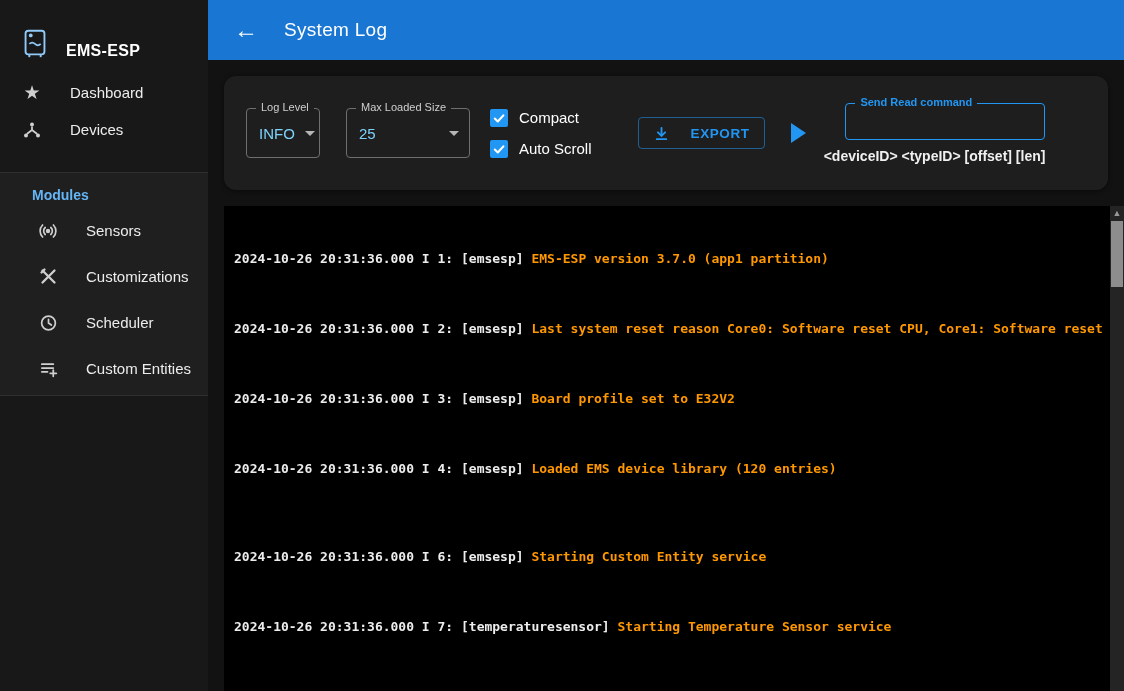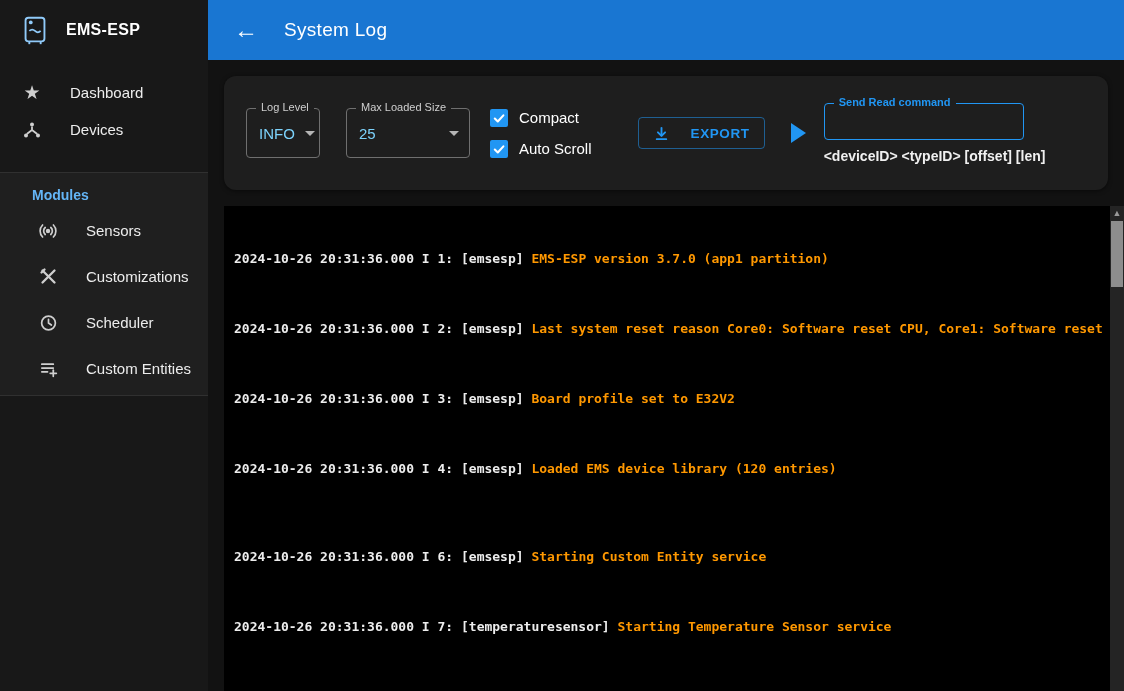--- a/index.html
+++ b/index.html
@@ -10,21 +10,21 @@
     --section-title:#64b5f6;
   }
   *{box-sizing:border-box;}
   html,body{margin:0;padding:0;}
   body{
     width:1124px;height:691px;overflow:hidden;display:flex;
     background:#121212;font-family:"Liberation Sans",sans-serif;
   }
   
   aside{width:208px;min-width:208px;height:100%;background:#181818;display:flex;flex-direction:column;}
-  .sb-header{height:60px;min-height:60px;display:flex;align-items:center;gap:14px;padding-left:18px;}
+  .sb-header{height:60px;min-height:60px;display:flex;align-items:flex-end;gap:14px;padding-left:18px;}
   .app-title{color:#ffffff;font-size:16px;font-weight:700;letter-spacing:.3px;}
   .top-nav{padding:14px 0 24px;}
   .nav-item{height:37px;display:flex;align-items:center;padding-left:20px;gap:26px;cursor:pointer;}
   .nav-icon{width:24px;display:flex;justify-content:center;align-items:center;color:#cfcfcf;}
   .star-glyph{font-size:19px;line-height:1;color:#cfcfcf;}
   .nav-label{color:#ececec;font-size:15px;font-weight:500;}
   .modules-group{background:#1f1f1f;border-top:1px solid #303030;border-bottom:1px solid #303030;padding:14px 16px 4px;}
   .section-title{color:var(--section-title);font-weight:700;font-size:14px;padding:0 0 4px 16px;}
   .module-item{height:46px;}
   
@@ -45,21 +45,21 @@
   .sel-maxbuffer{width:124px;}
   .checks{display:flex;flex-direction:column;gap:13px;margin-left:20px;}
   .check-row{display:flex;align-items:flex-start;gap:11px;cursor:pointer;}
   .checkbox{width:18px;height:18px;background:var(--accent);border-radius:2px;display:flex;align-items:center;justify-content:center;}
   .check-label{color:#fff;font-size:15px;}
   .export-btn{margin-left:46px;height:32px;border:1px solid rgba(33,150,243,.55);border-radius:4px;color:var(--accent);
               background:transparent;display:flex;align-items:center;gap:21px;padding:0 14px;
               font-size:13.5px;font-weight:700;letter-spacing:.6px;cursor:pointer;font-family:inherit;}
   .play{margin-left:26px;width:0;height:0;border-top:10px solid transparent;border-bottom:10px solid transparent;
         border-left:15px solid var(--accent);cursor:pointer;}
-  .send-col{margin-left:18px;display:flex;flex-direction:column;align-items:flex-start;}
+  .send-col{margin-left:18px;display:flex;flex-direction:column;align-items:flex-end;}
   .send-field{position:relative;width:200px;height:37px;border:1px solid var(--accent);border-radius:4px;}
   .send-field .flabel{color:var(--accent);font-weight:600;}
   .send-field input{width:100%;height:100%;background:transparent;border:none;outline:none;color:#fff;padding:0 10px;font-size:14px;font-family:inherit;}
   .send-helper{margin-top:8px;font-size:14px;font-weight:700;color:#f0f0f0;white-space:nowrap;}
   
   .logwrap{flex:1;margin:12px 0 0 16px;background:#000;position:relative;overflow:hidden;}
   .loglines{padding:9px 12px 9px 10px;font-family:"DejaVu Sans Mono",monospace;font-size:13px;
             font-weight:700;line-height:17.5px;white-space:pre;}
   .log-prefix{color:#ededed;}
   .msg.info{color:var(--log-info);}

